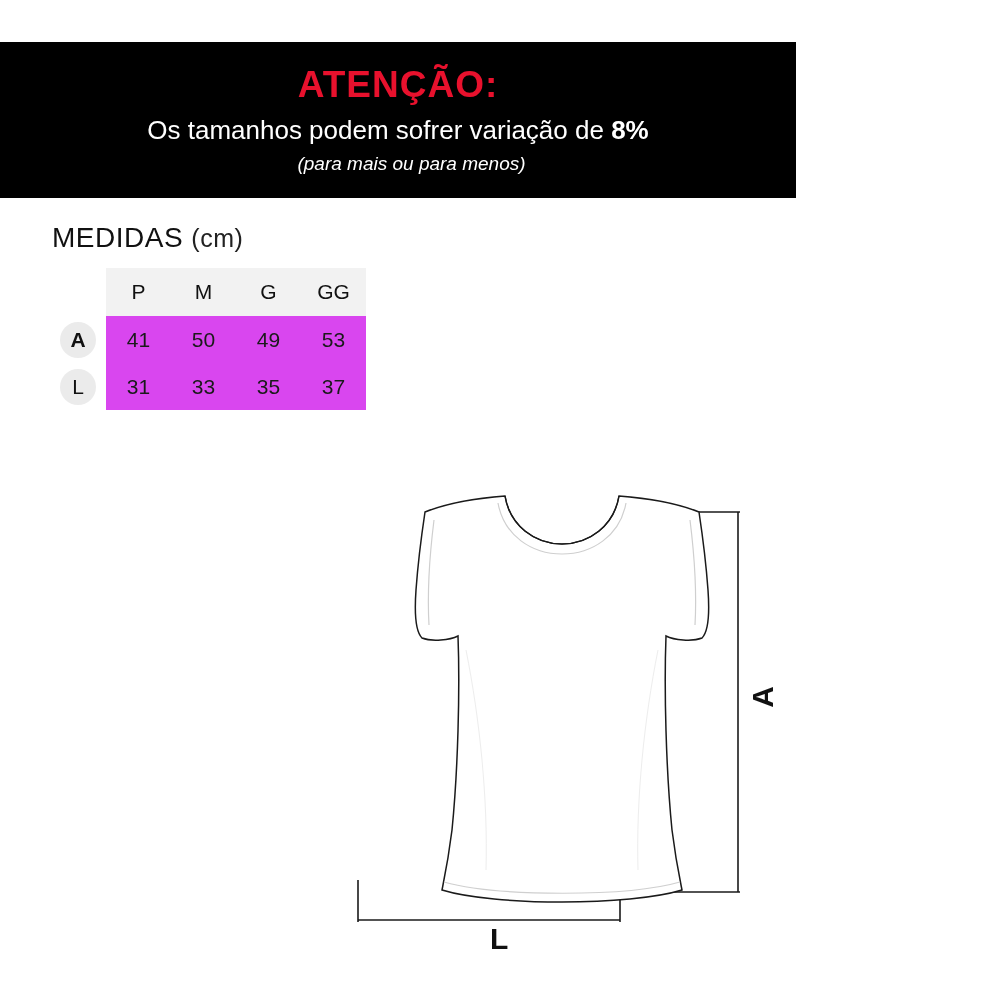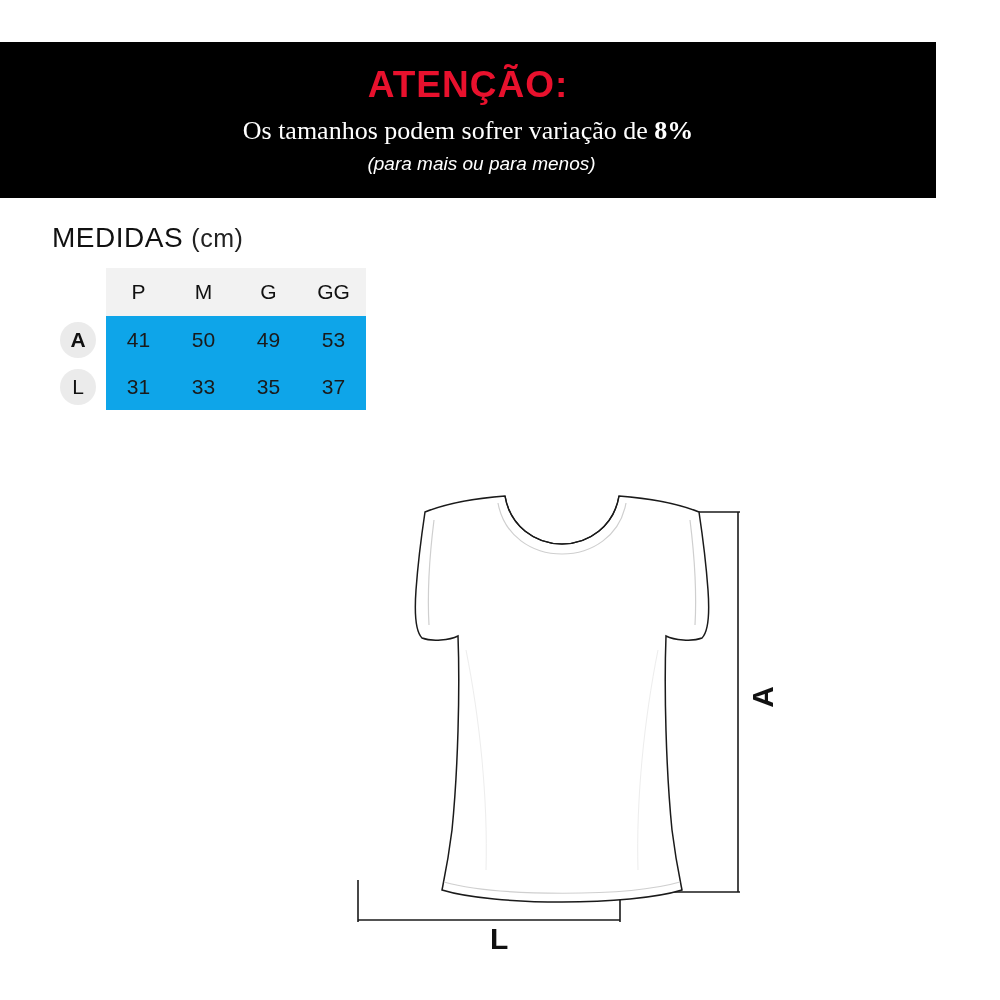--- a/index.html
+++ b/index.html
@@ -13,21 +13,21 @@
     font-family: "Liberation Sans", sans-serif;
     overflow: hidden;
     position: relative;
   }
 
   
   .banner {
     position: absolute;
     left: 0;
     top: 42px;
-    width: 936px;
+    width: 796px;
     height: 156px;
     background: #000000;
     display: flex;
     flex-direction: column;
     align-items: center;
     justify-content: center;
     box-sizing: border-box;
   }
   .banner-title {
     color: #e8112d;
@@ -35,21 +35,20 @@
     font-weight: bold;
     letter-spacing: 1px;
     line-height: 1.1;
     margin-bottom: 10px;
   }
   .banner-sub {
     color: #ffffff;
     font-size: 26px;
     font-weight: normal;
     line-height: 1.2;
-    font-family: Liberation Serif, serif;
   }
   .banner-sub b {
     font-weight: bold;
   }
   .banner-note {
     color: #ffffff;
     font-size: 19px;
     font-style: italic;
     margin-top: 7px;
     margin-left: 27px;
@@ -108,21 +107,21 @@
     background: #ebebeb;
     font-size: 21px;
     color: #111111;
   }
   .rowlabel.bold {
     font-weight: bold;
   }
   .data-cell {
     width: 65px;
     height: 47px;
-    background: #0ea5e9;
+    background: #d946ef;
   }
   .head-cell {
     width: 65px;
     height: 48px;
     background: #f2f2f2;
     font-weight: bold;
     font-size: 21px;
     color: #111111;
   }
 

